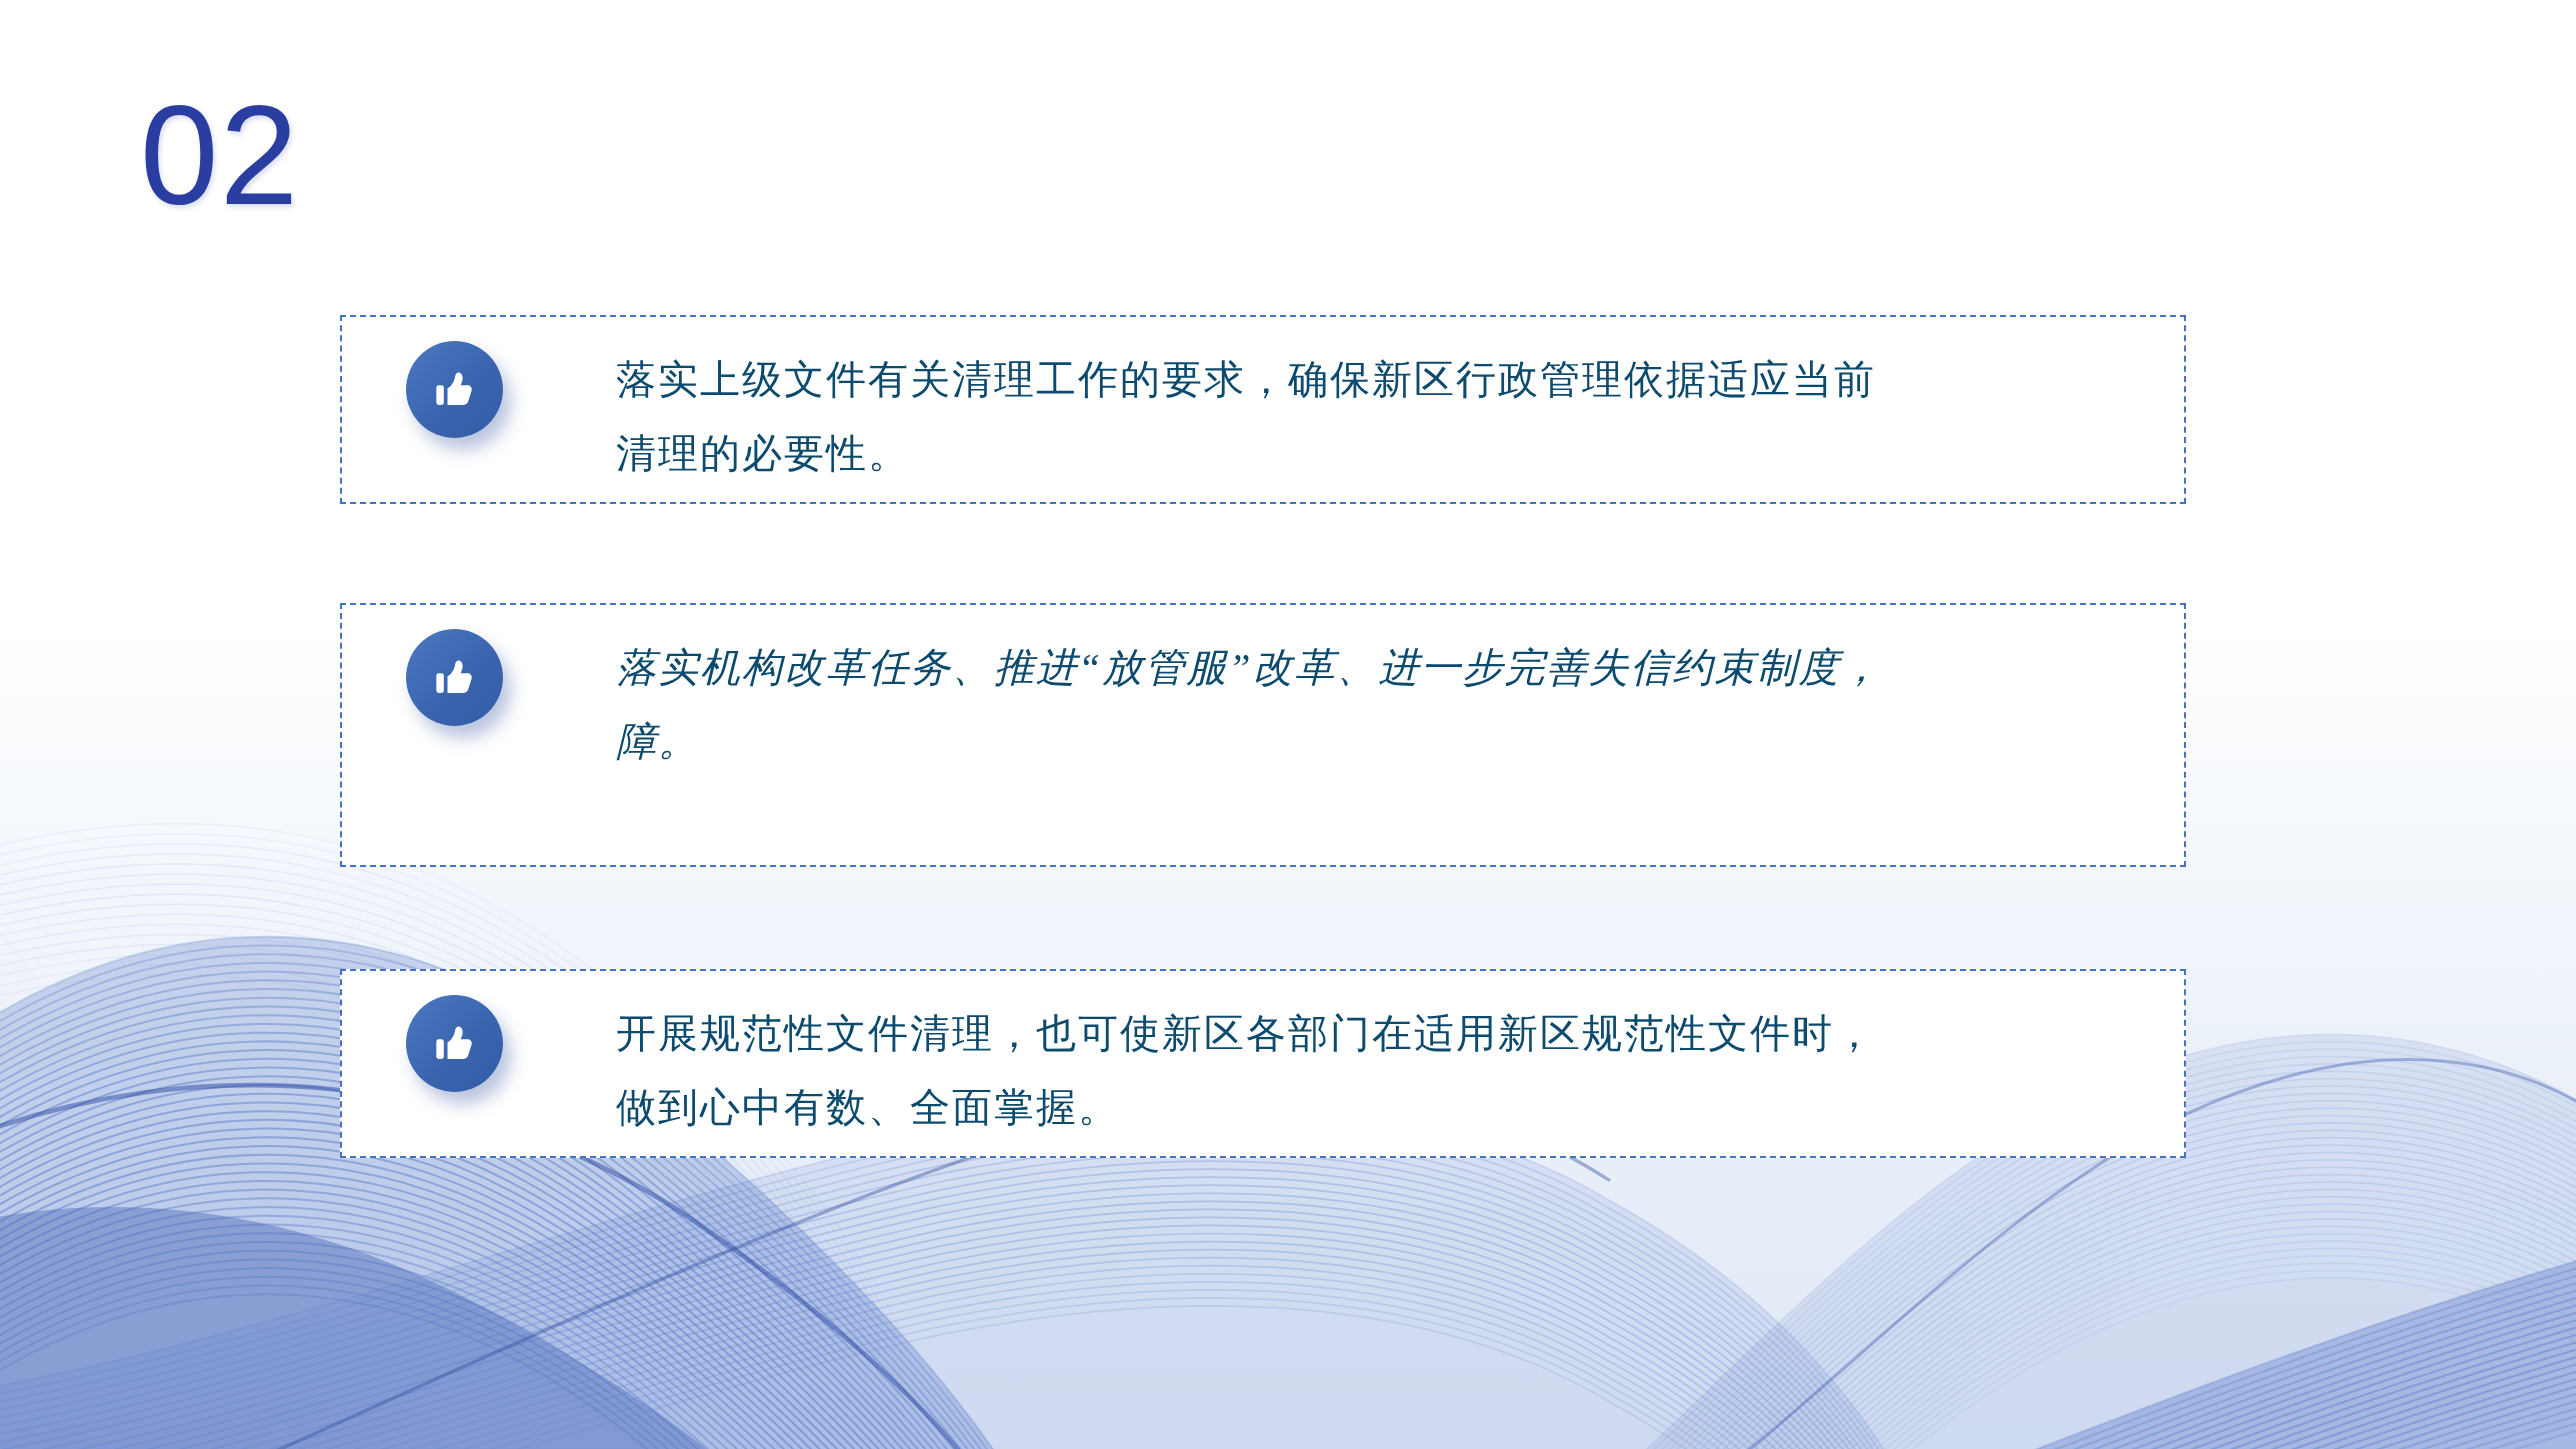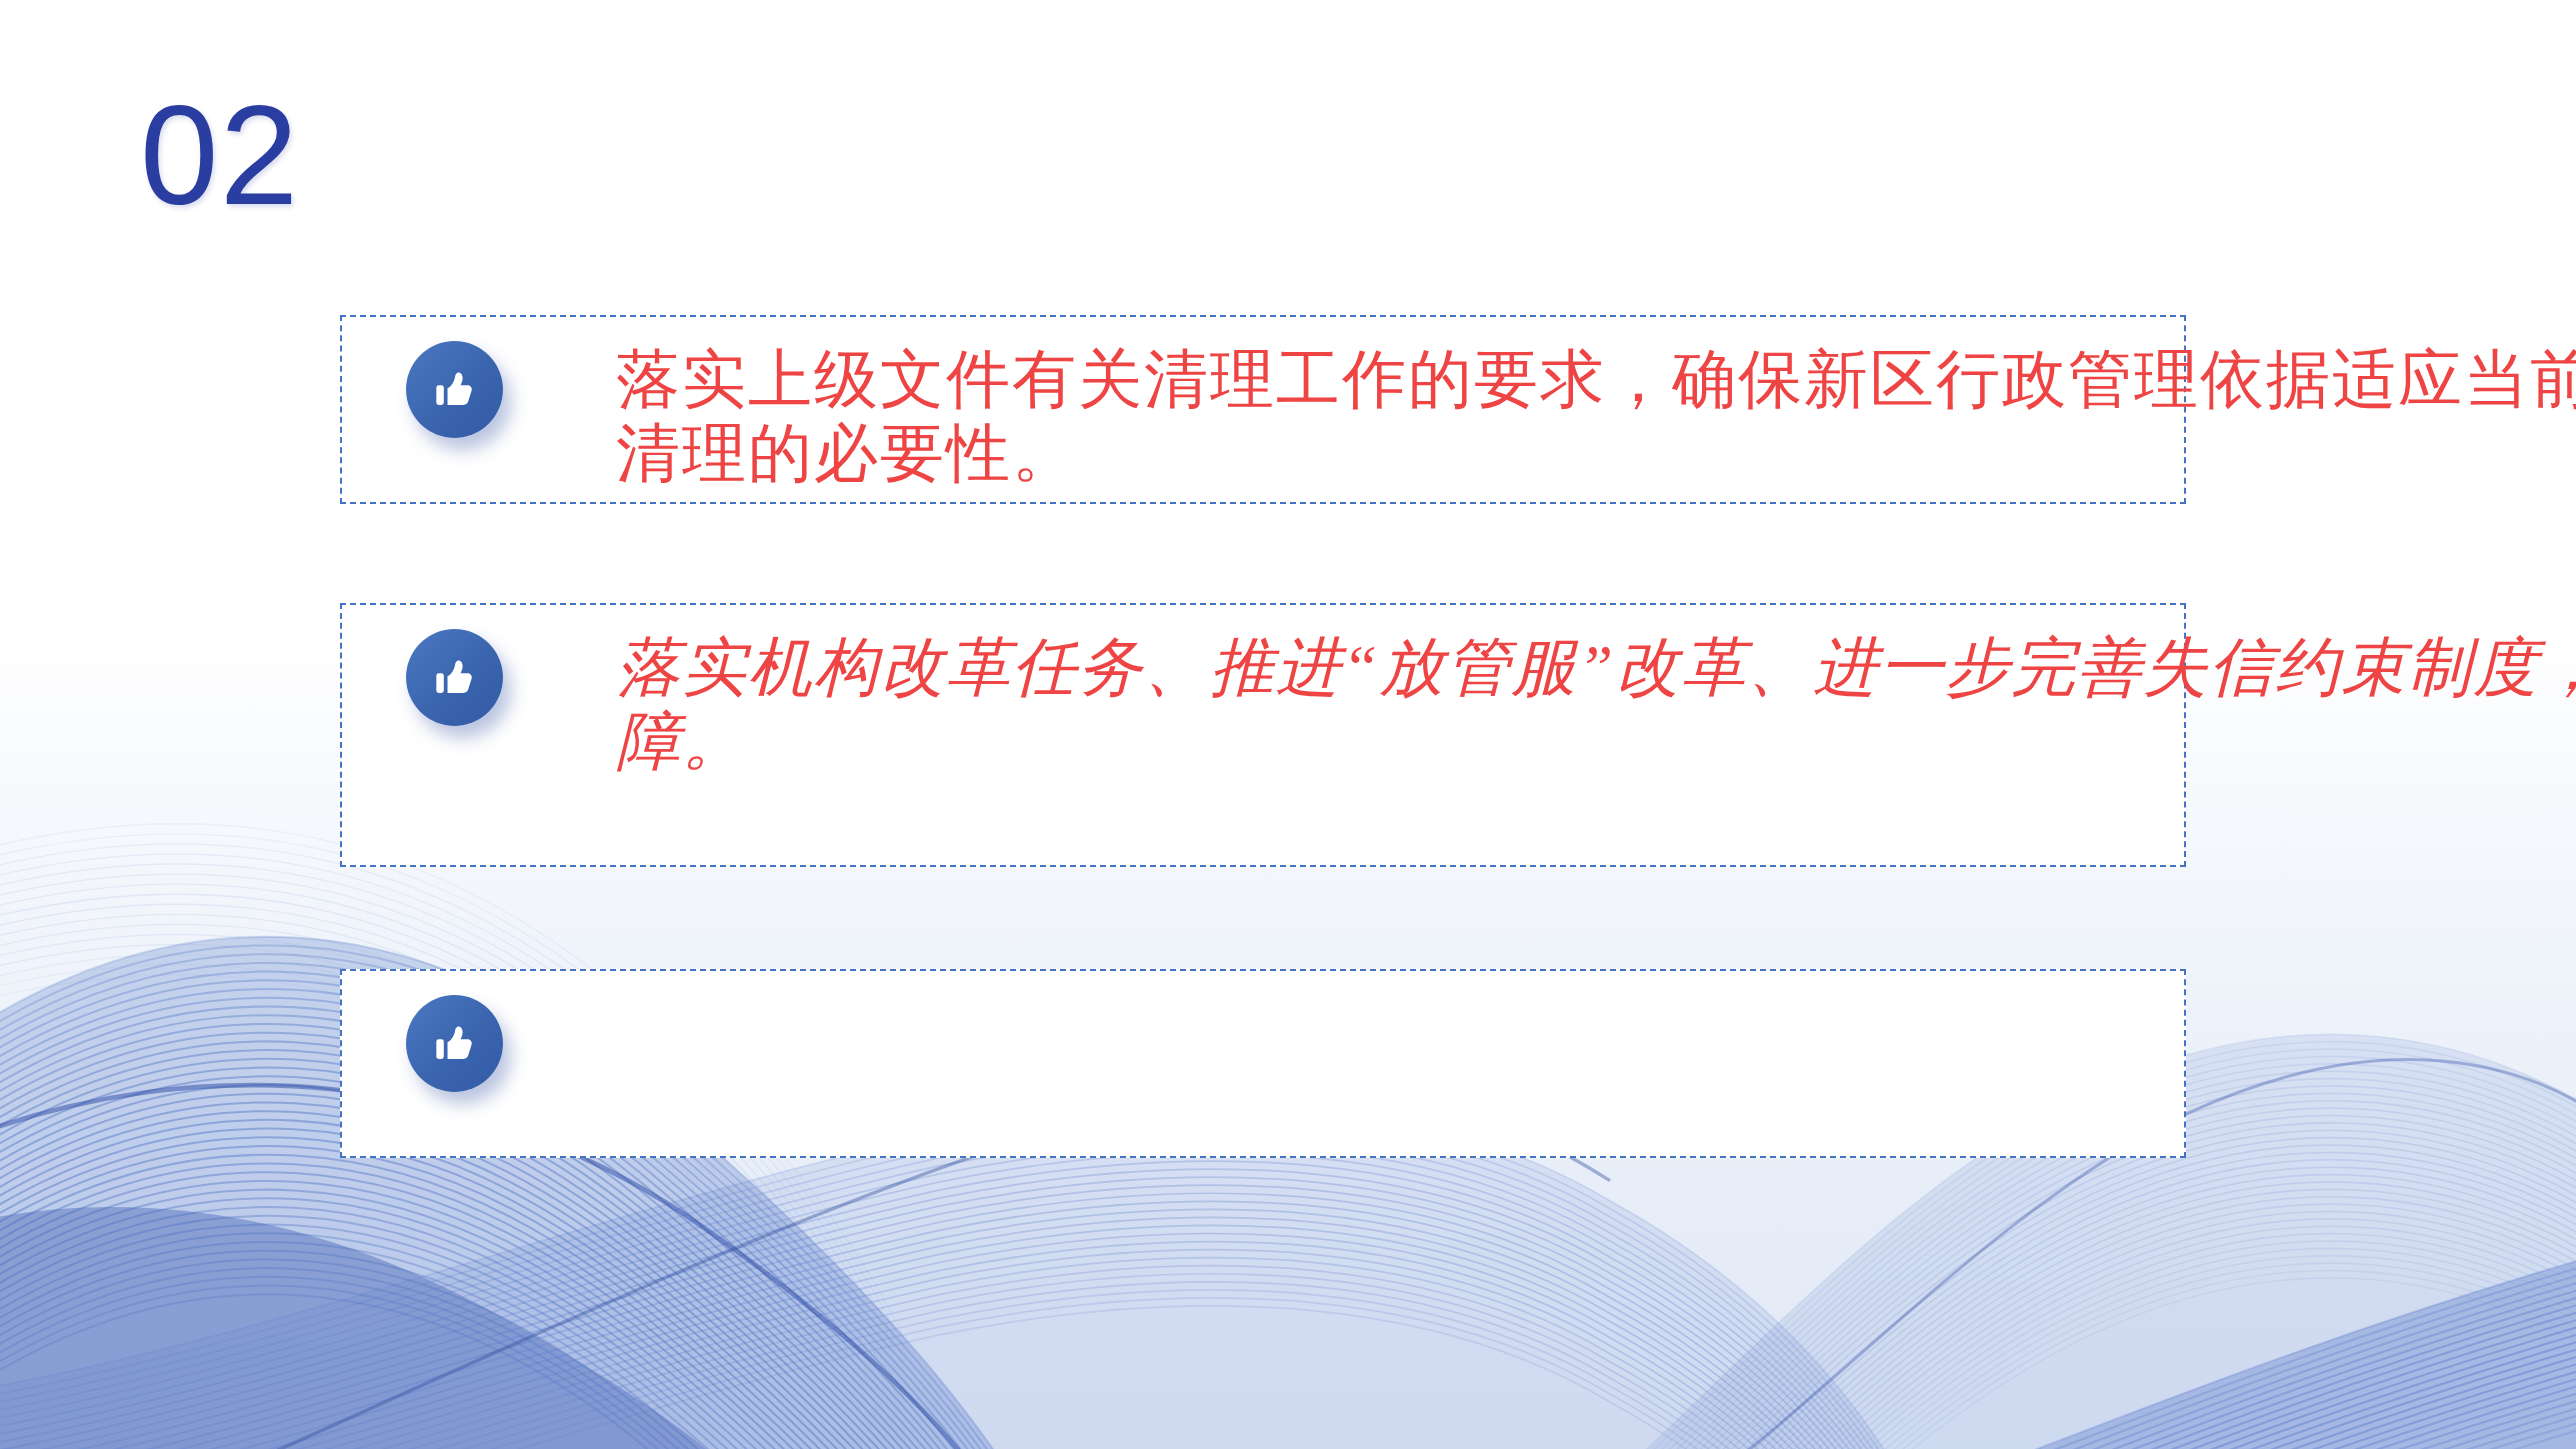--- a/index.html
+++ b/index.html
@@ -27,21 +27,21 @@
   .like-badge{
     position:absolute;left:64px;top:24px;width:97px;height:97px;border-radius:50%;
     background:linear-gradient(135deg,#4b79c2 0%,#3a64ae 55%,#345ca6 100%);
     box-shadow:8px 12px 17.4px rgba(70,100,170,0.38);
     display:flex;align-items:center;justify-content:center;
   }
   .like-badge svg{width:56px;height:56px;fill:#ffffff;}
   .card-text{
     margin-left:274px;padding:25.5px 27px 0 0;
     font-family:"Liberation Serif","DejaVu Serif",serif;
-    font-size:64px;line-height:74px;letter-spacing:2px;color:#ef4444;
+    font-size:40px;line-height:74px;letter-spacing:2px;color:#0c4a6e;
   }
   .tline{white-space:nowrap;}
 </style>
 </head>
 <body>
 
 <div class="slide">
 
   <svg class="waves" viewBox="0 0 3840 2160" preserveAspectRatio="none" xmlns="http://www.w3.org/2000/svg">
     <defs>
@@ -233,16 +233,20 @@
     </div>
   </section>
 
   <section class="card card-3">
     <div class="like-badge">
       <svg viewBox="0 0 120 120">
         <rect x="20" y="50" width="16" height="42" rx="5"></rect>
         <path d="M44,92 L44,56 C52,52 58,43 60,32 C61,24.5 66,20.5 71,23.5 C76,26.5 77.5,33.5 75.5,41 L72,50 L87,50 C93,50 97.5,55.5 95.5,61.5 L88,85 C86,90.5 81.5,92 76,92 Z"></path>
       </svg>
     </div>
+    <div class="card-text">
+      <div class="tline">开展规范性文件清理，也可使新区各部门在适用新区规范性文件时，</div>
+      <div class="tline">做到心中有数、全面掌握。</div>
+    </div>
   </section>
 
 </div>
 
 
 </body></html>

